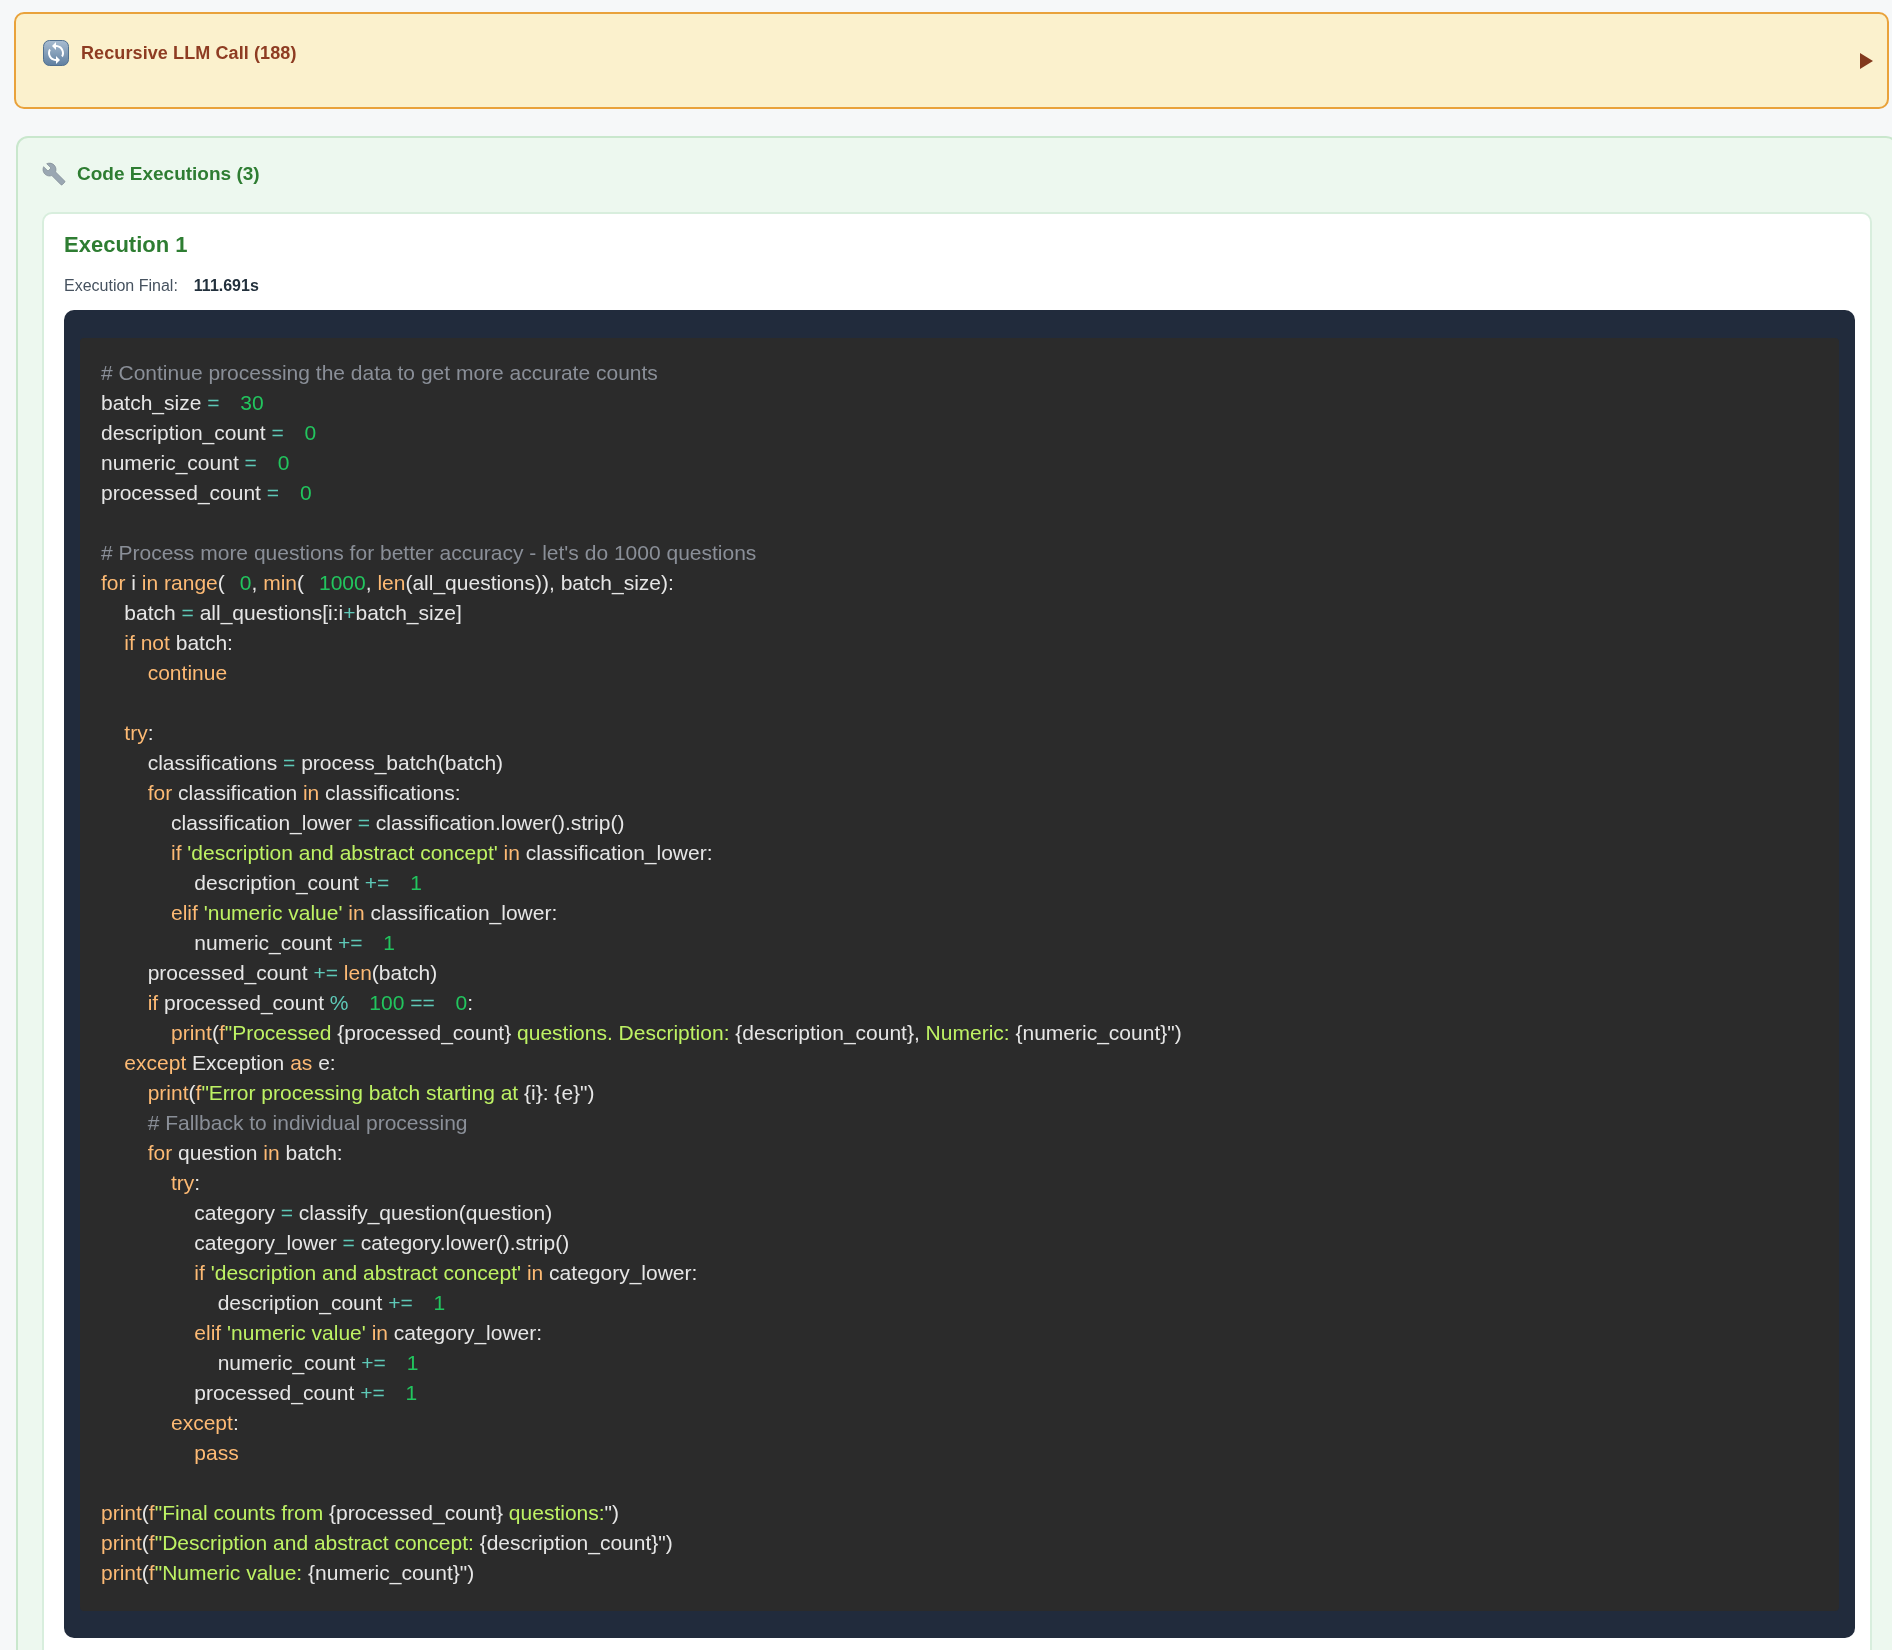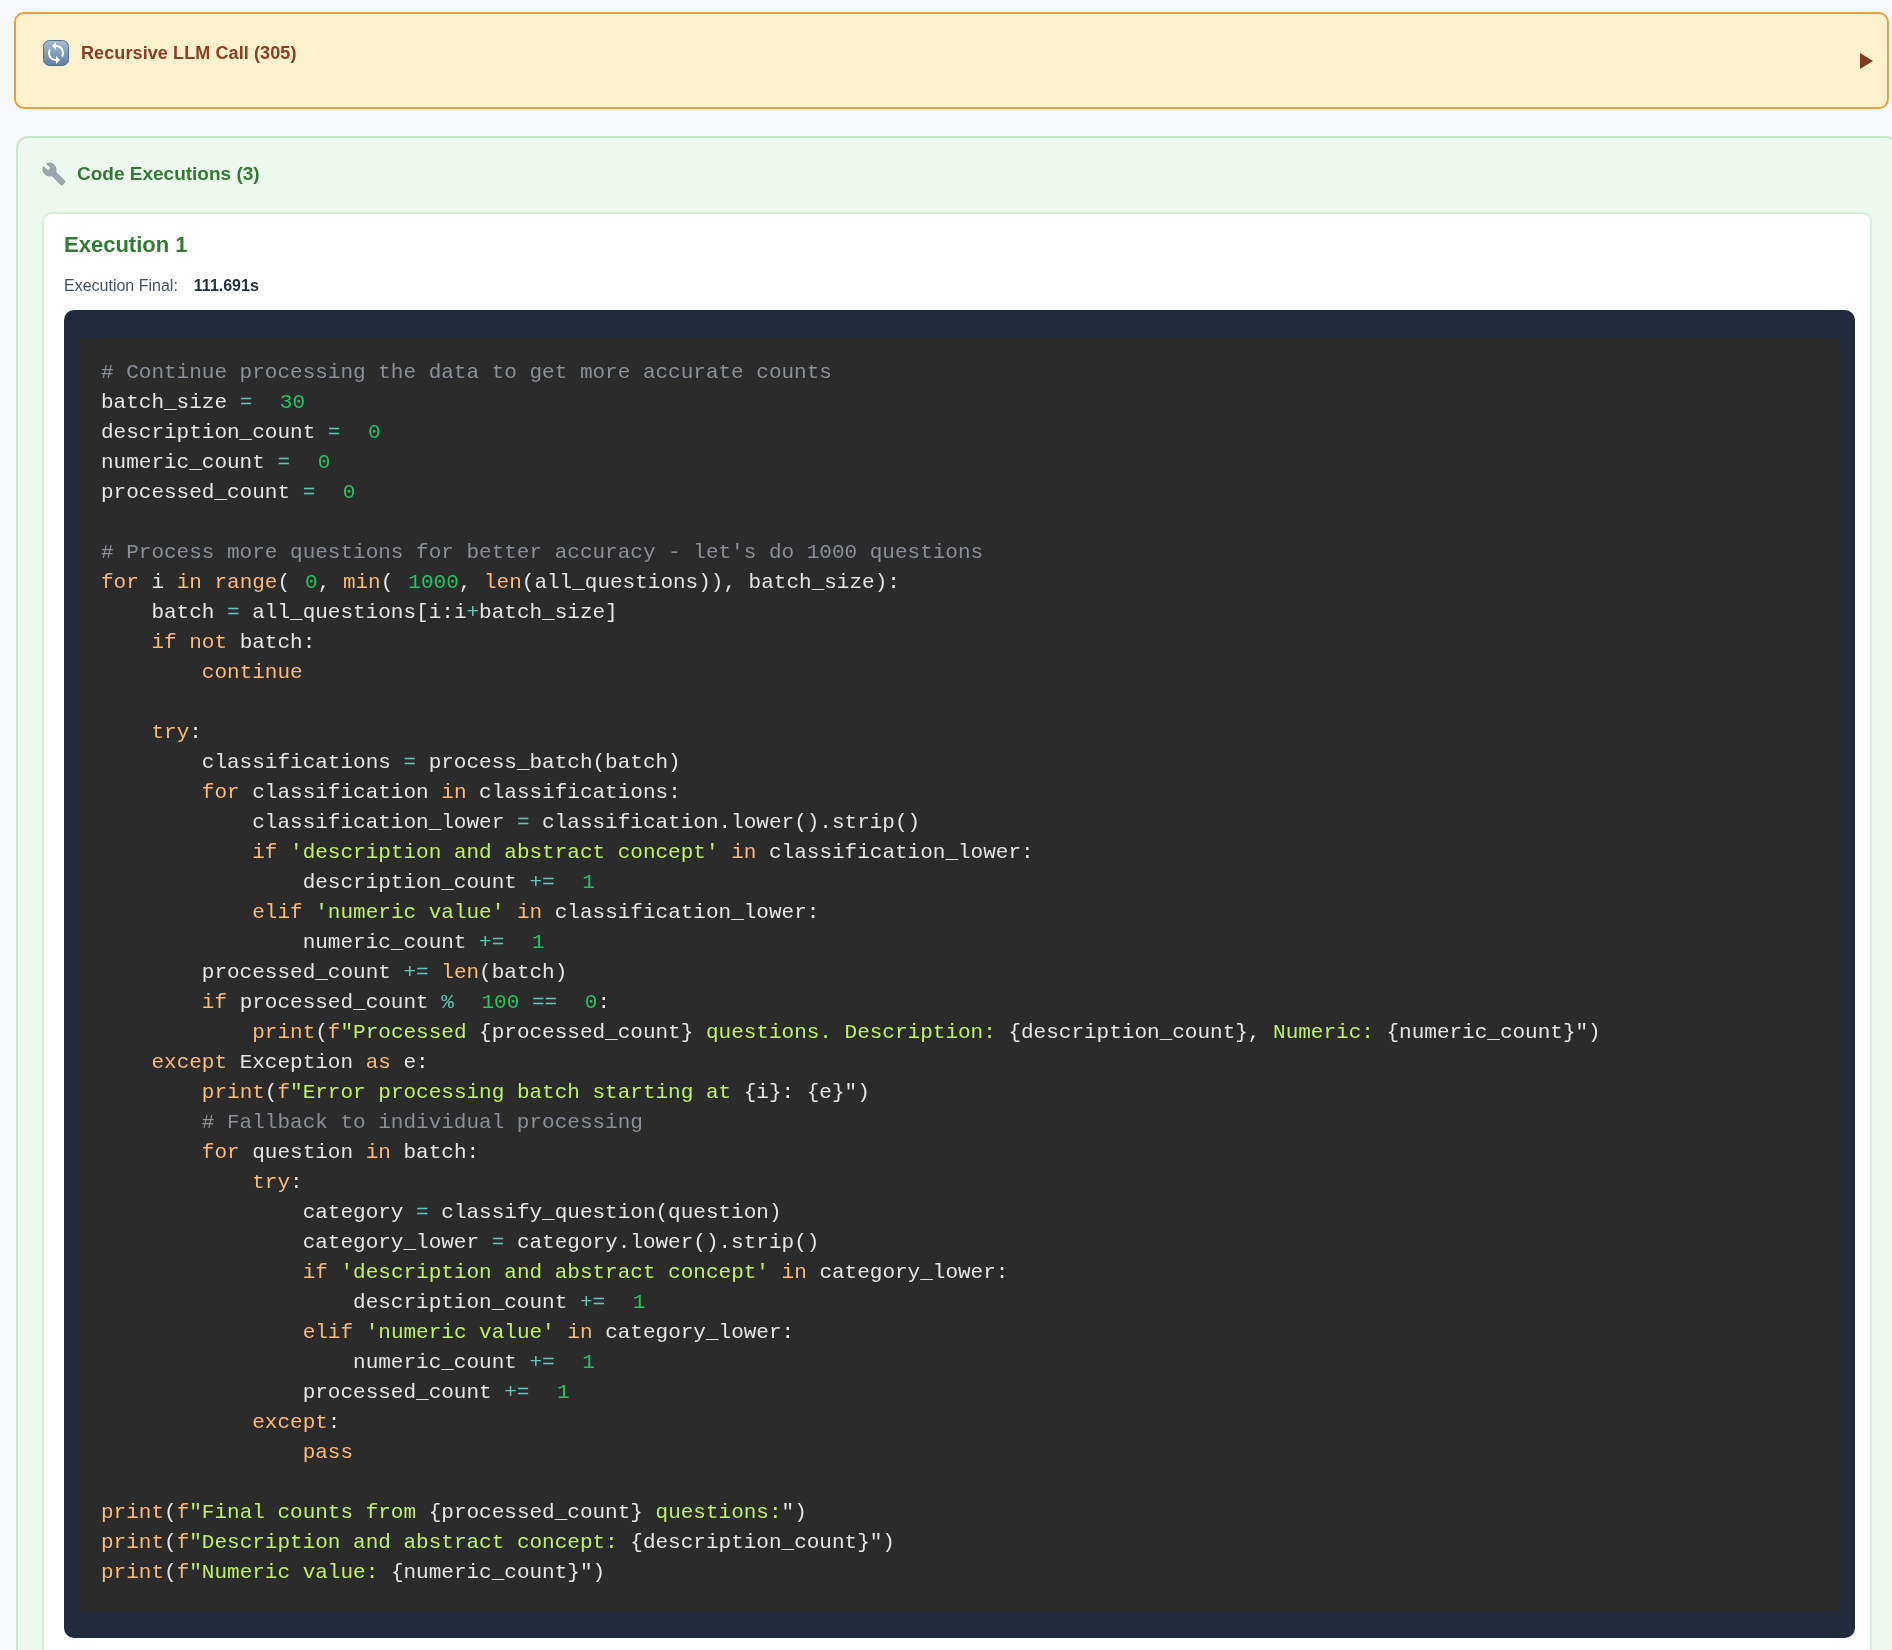--- a/index.html
+++ b/index.html
@@ -94,21 +94,21 @@
     margin-top: 14px;
     background: #212b3c;
     border-radius: 10px;
     padding: 28px 16px 27px 16px;
   }
   .code-area {
     margin: 0;
     background: #2b2b2b;
     border-radius: 4px;
     padding: 20px 20px 23px 21px;
-    font-family: Liberation Mono, monospace;
+    font-family: Liberation Sans, sans-serif;
     font-size: 21px;
     line-height: 30px;
     color: #e6e6e6;
     overflow: hidden;
   }
   .code-line { height: 30px; white-space: pre; }
 
   .tk-c { color: #8a8f98; }   
   .tk-p { color: #e6e6e6; }   
   .tk-k { color: #fdba74; }   
@@ -128,21 +128,21 @@
             <stop offset="0" stop-color="#a9bdd1"></stop>
             <stop offset="1" stop-color="#5f7fa0"></stop>
           </linearGradient>
         </defs>
         <rect x="0.5" y="0.5" width="25" height="25" rx="6" fill="url(#rg)" stroke="#51708f"></rect>
         <g transform="translate(1,1)">
           <path fill="#ffffff" d="M12 4V1L8 5l4 4V6c3.31 0 6 2.69 6 6 0 1.01-.25 1.97-.7 2.8l1.46 1.46C19.54 15.03 20 13.57 20 12c0-4.42-3.58-8-8-8zm0 14c-3.31 0-6-2.69-6-6 0-1.01.25-1.97.7-2.8L5.24 7.74C4.46 8.97 4 10.43 4 12c0 4.42 3.58 8 8 8v3l4-4-4-4v3z"></path>
         </g>
       </svg>
     </span>
-    <span class="banner-title">Recursive LLM Call (305)</span>
+    <span class="banner-title">Recursive LLM Call (188)</span>
   </div>
   <span class="expand-triangle"></span>
 </div>
 
 <div class="green-section">
   <div class="green-header">
     <span style="display:inline-flex;">
       <svg width="24" height="24" viewBox="0 0 24 24">
         <path fill="#9aa7b2" stroke="#77828c" stroke-width="0.6" d="M22.7 19l-9.1-9.1c.9-2.3.4-5-1.5-6.9-2-2-5-2.4-7.4-1.3L9 6 6 9 1.6 4.7C.4 7.1.9 10.1 2.9 12.1c1.9 1.9 4.6 2.4 6.9 1.5l9.1 9.1c.4.4 1 .4 1.4 0l2.3-2.3c.5-.4.5-1.1.1-1.4z"></path>
       </svg>

